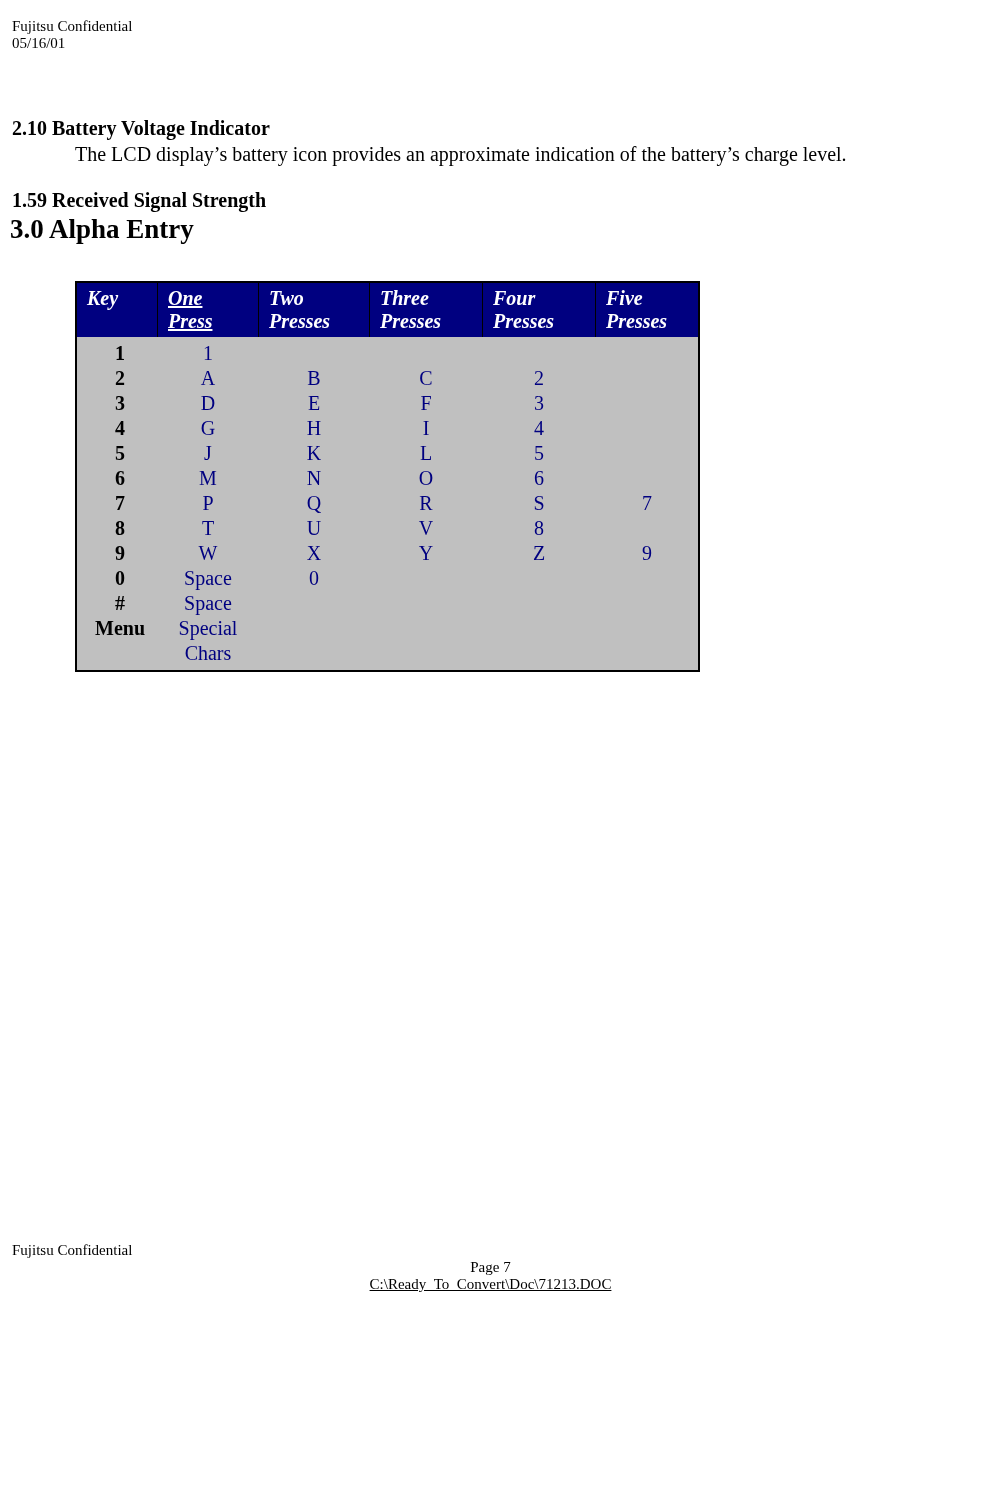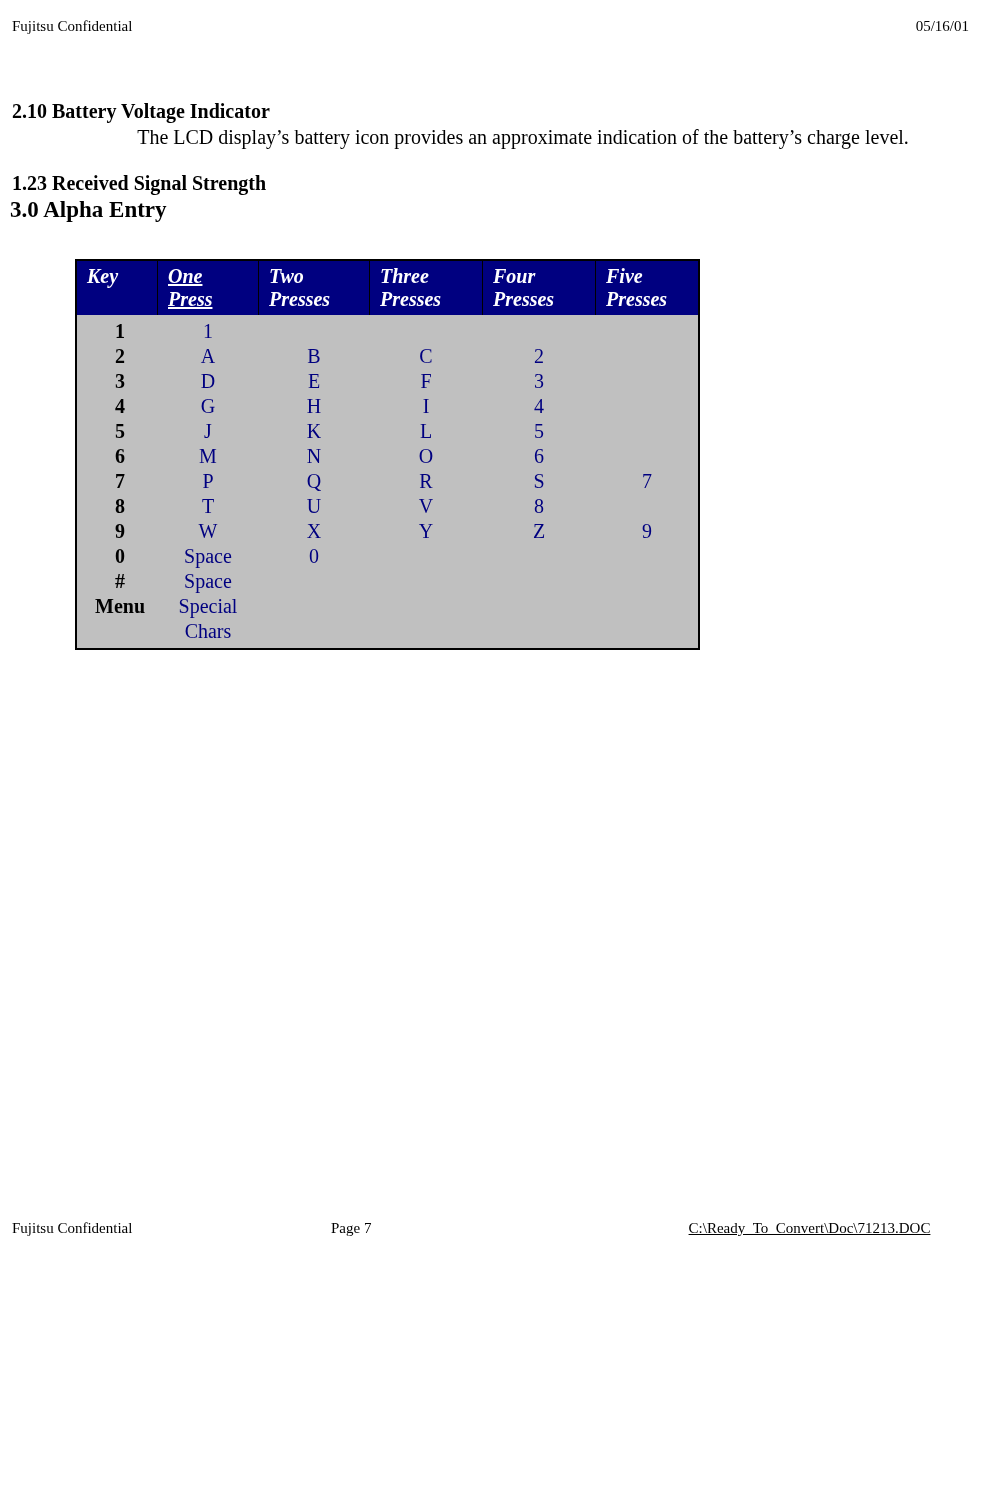--- a/index.html
+++ b/index.html
@@ -10,44 +10,44 @@
     padding: 18px 10px 10px 10px;
     width: 981px;
     box-sizing: border-box;
     background: #fff;
   }
   .header-row, .footer-row {
     display: flex;
     justify-content: space-between;
     font-size: 15px;
     padding: 0 2px;
+    flex-direction: column;
   }
   .footer-row {
     position: relative;
     margin-top: 570px;
   }
   .footer-row > div { flex: 1; }
-  .footer-row .center { text-align: left; }
+  .footer-row .center { text-align: center; }
   .footer-row .right { text-align: center; text-decoration: underline; }
   .content {
     margin-top: 65px;
   }
   .sec-heading {
     font-weight: bold;
     font-size: 20px;
     margin: 2px;
   }
   .sec-indent {
     margin: 0 0 22px 65px;
     line-height: 1.25;
-    text-align: center;
   }
   .big-heading {
     font-weight: bold;
-    font-size: 23px;
+    font-size: 27px;
     margin: 0;
   }
   .bold { font-weight: bold; }
   .table-wrap {
     margin-top: 36px;
     margin-left: 65px;
   }
   table.alpha {
     border-collapse: collapse;
     border: 2px solid #000;
@@ -101,21 +101,21 @@
 <div class="header-row">
   <div>Fujitsu Confidential</div>
   <div>05/16/01</div>
 </div>
 
 <div class="content">
 
   <p class="sec-heading">2.10 Battery Voltage Indicator</p>
   <p class="sec-indent">The LCD display’s battery icon provides an approximate indication of the battery’s charge level.</p>
 
-  <p class="sec-heading">1.23 Received Signal Strength</p>
+  <p class="sec-heading">1.59 Received Signal Strength</p>
 
   <p class="big-heading">3.0 Alpha Entry</p>
 
   <div class="table-wrap">
     <table class="alpha">
       <thead>
         <tr>
           <th class="col-key">Key</th>
           <th class="col-one">
             <span>One</span><br>

